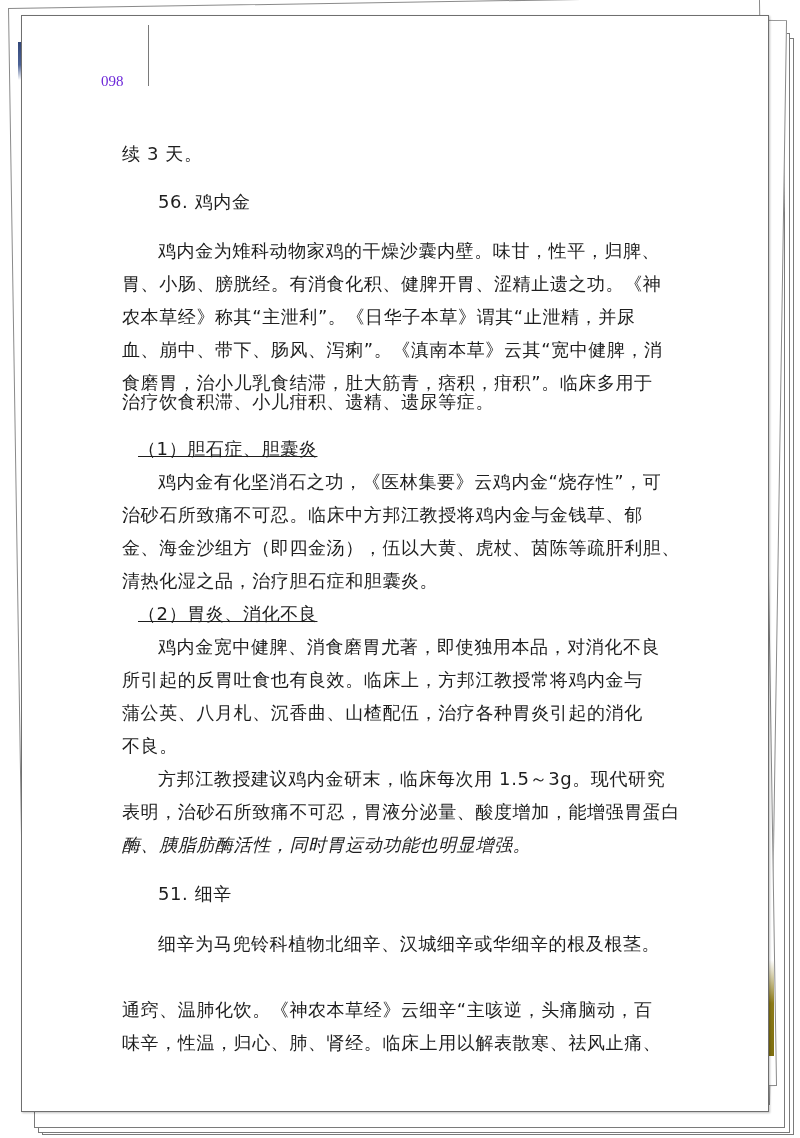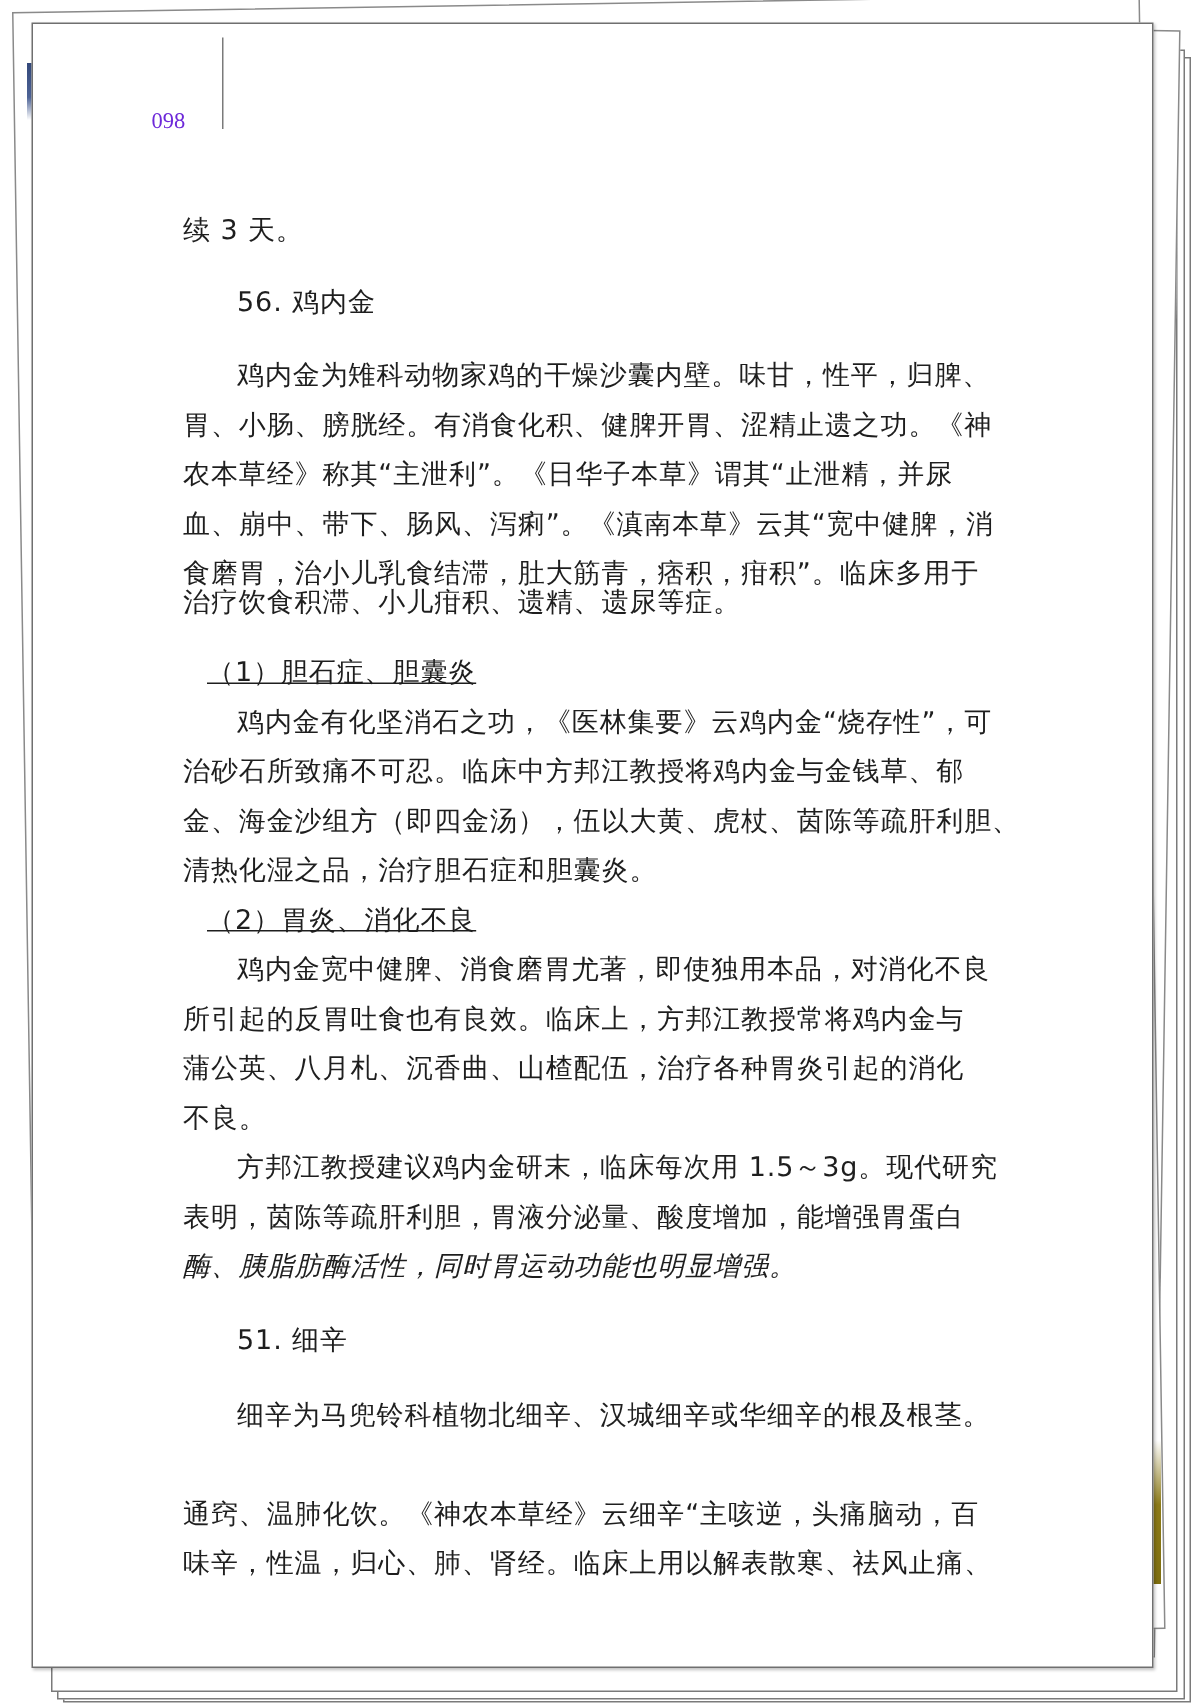--- a/index.html
+++ b/index.html
@@ -133,21 +133,21 @@
     <div class="line" style="top:520px;">金、海金沙组方（即四金汤），伍以大黄、虎杖、茵陈等疏肝利胆、</div>
     <div class="line" style="top:553px;">清热化湿之品，治疗胆石症和胆囊炎。</div>
 
     <div class="line sub-indent" style="top:586px;">（2）胃炎、消化不良</div>
     <div class="line indent" style="top:619px;">鸡内金宽中健脾、消食磨胃尤著，即使独用本品，对消化不良</div>
     <div class="line" style="top:652px;">所引起的反胃吐食也有良效。临床上，方邦江教授常将鸡内金与</div>
     <div class="line" style="top:685px;">蒲公英、八月札、沉香曲、山楂配伍，治疗各种胃炎引起的消化</div>
     <div class="line" style="top:718px;">不良。</div>
 
     <div class="line indent" style="top:751px;">方邦江教授建议鸡内金研末，临床每次用 1.5～3g。现代研究</div>
-    <div class="line" style="top:784px;">表明，茵陈等疏肝利胆，胃液分泌量、酸度增加，能增强胃蛋白</div>
+    <div class="line" style="top:784px;">表明，治砂石所致痛不可忍，胃液分泌量、酸度增加，能增强胃蛋白</div>
     <div class="line" style="top:817px;font-style:italic;">酶、胰脂肪酶活性，同时胃运动功能也明显增强。</div>
 
     <div class="line indent" style="top:866px;">51. 细辛</div>
 
     <div class="line indent" style="top:916px;">细辛为马兜铃科植物北细辛、汉城细辛或华细辛的根及根茎。</div>
     <div class="line" style="top:977px;margin-top:38px;">味辛，性温，归心、肺、肾经。临床上用以解表散寒、祛风止痛、</div>
     <div class="line" style="top:982px;">通窍、温肺化饮。《神农本草经》云细辛“主咳逆，头痛脑动，百</div>
   </div>
 </div>
 

